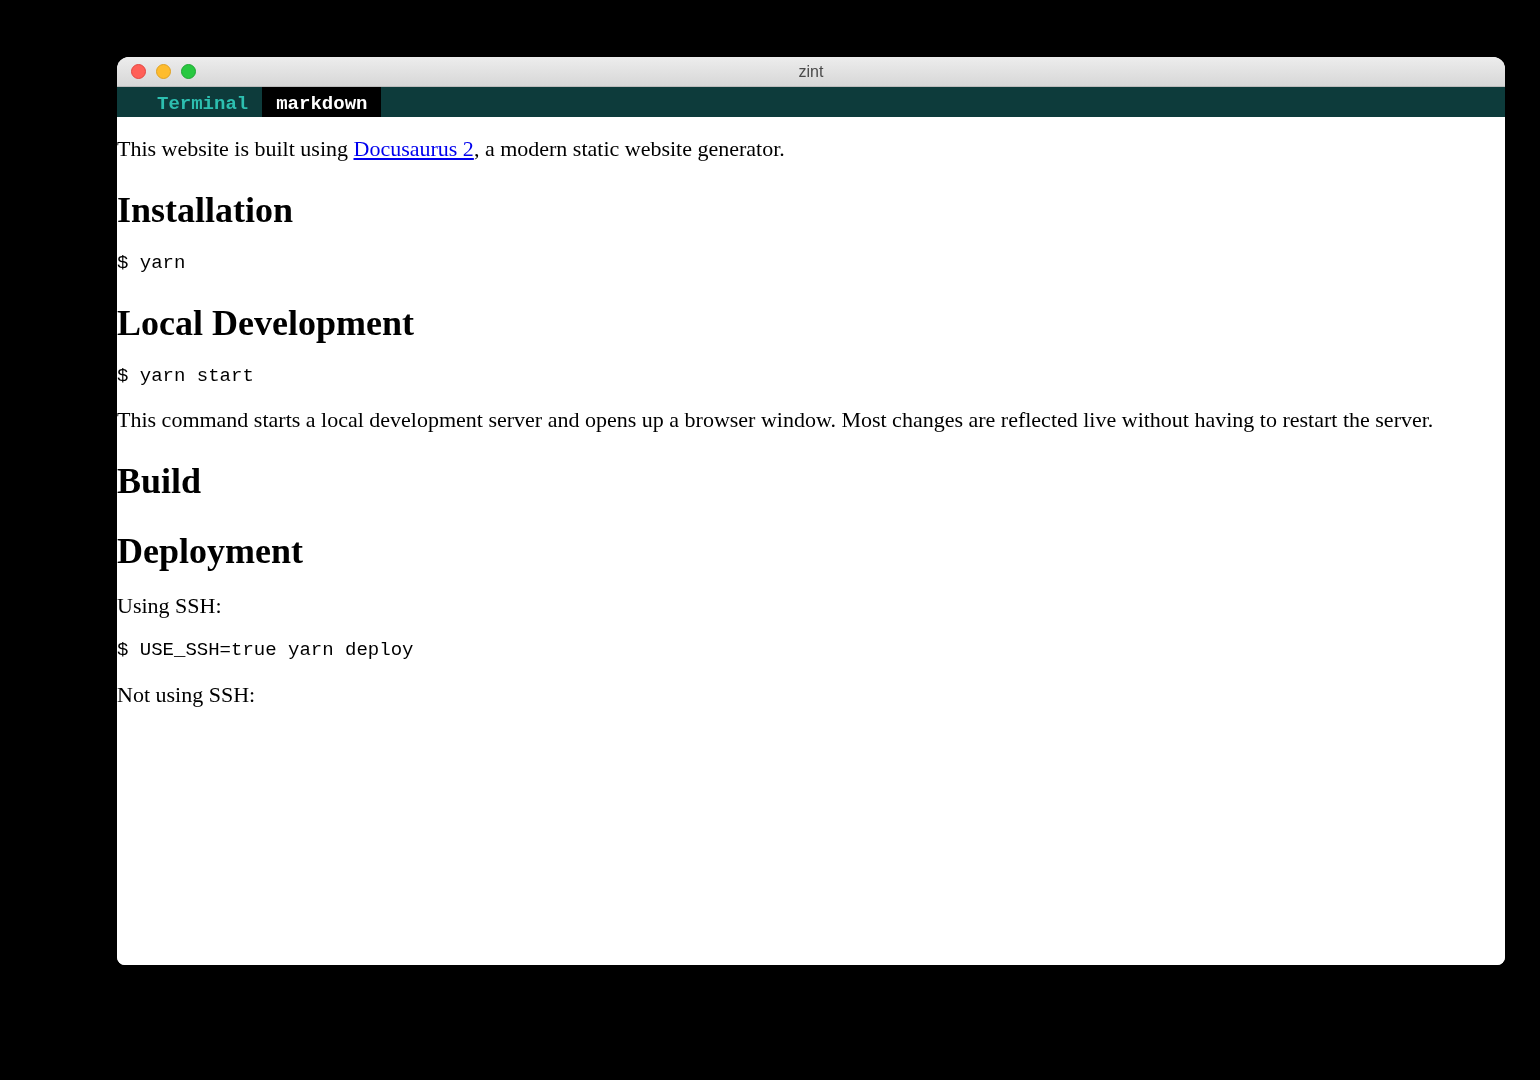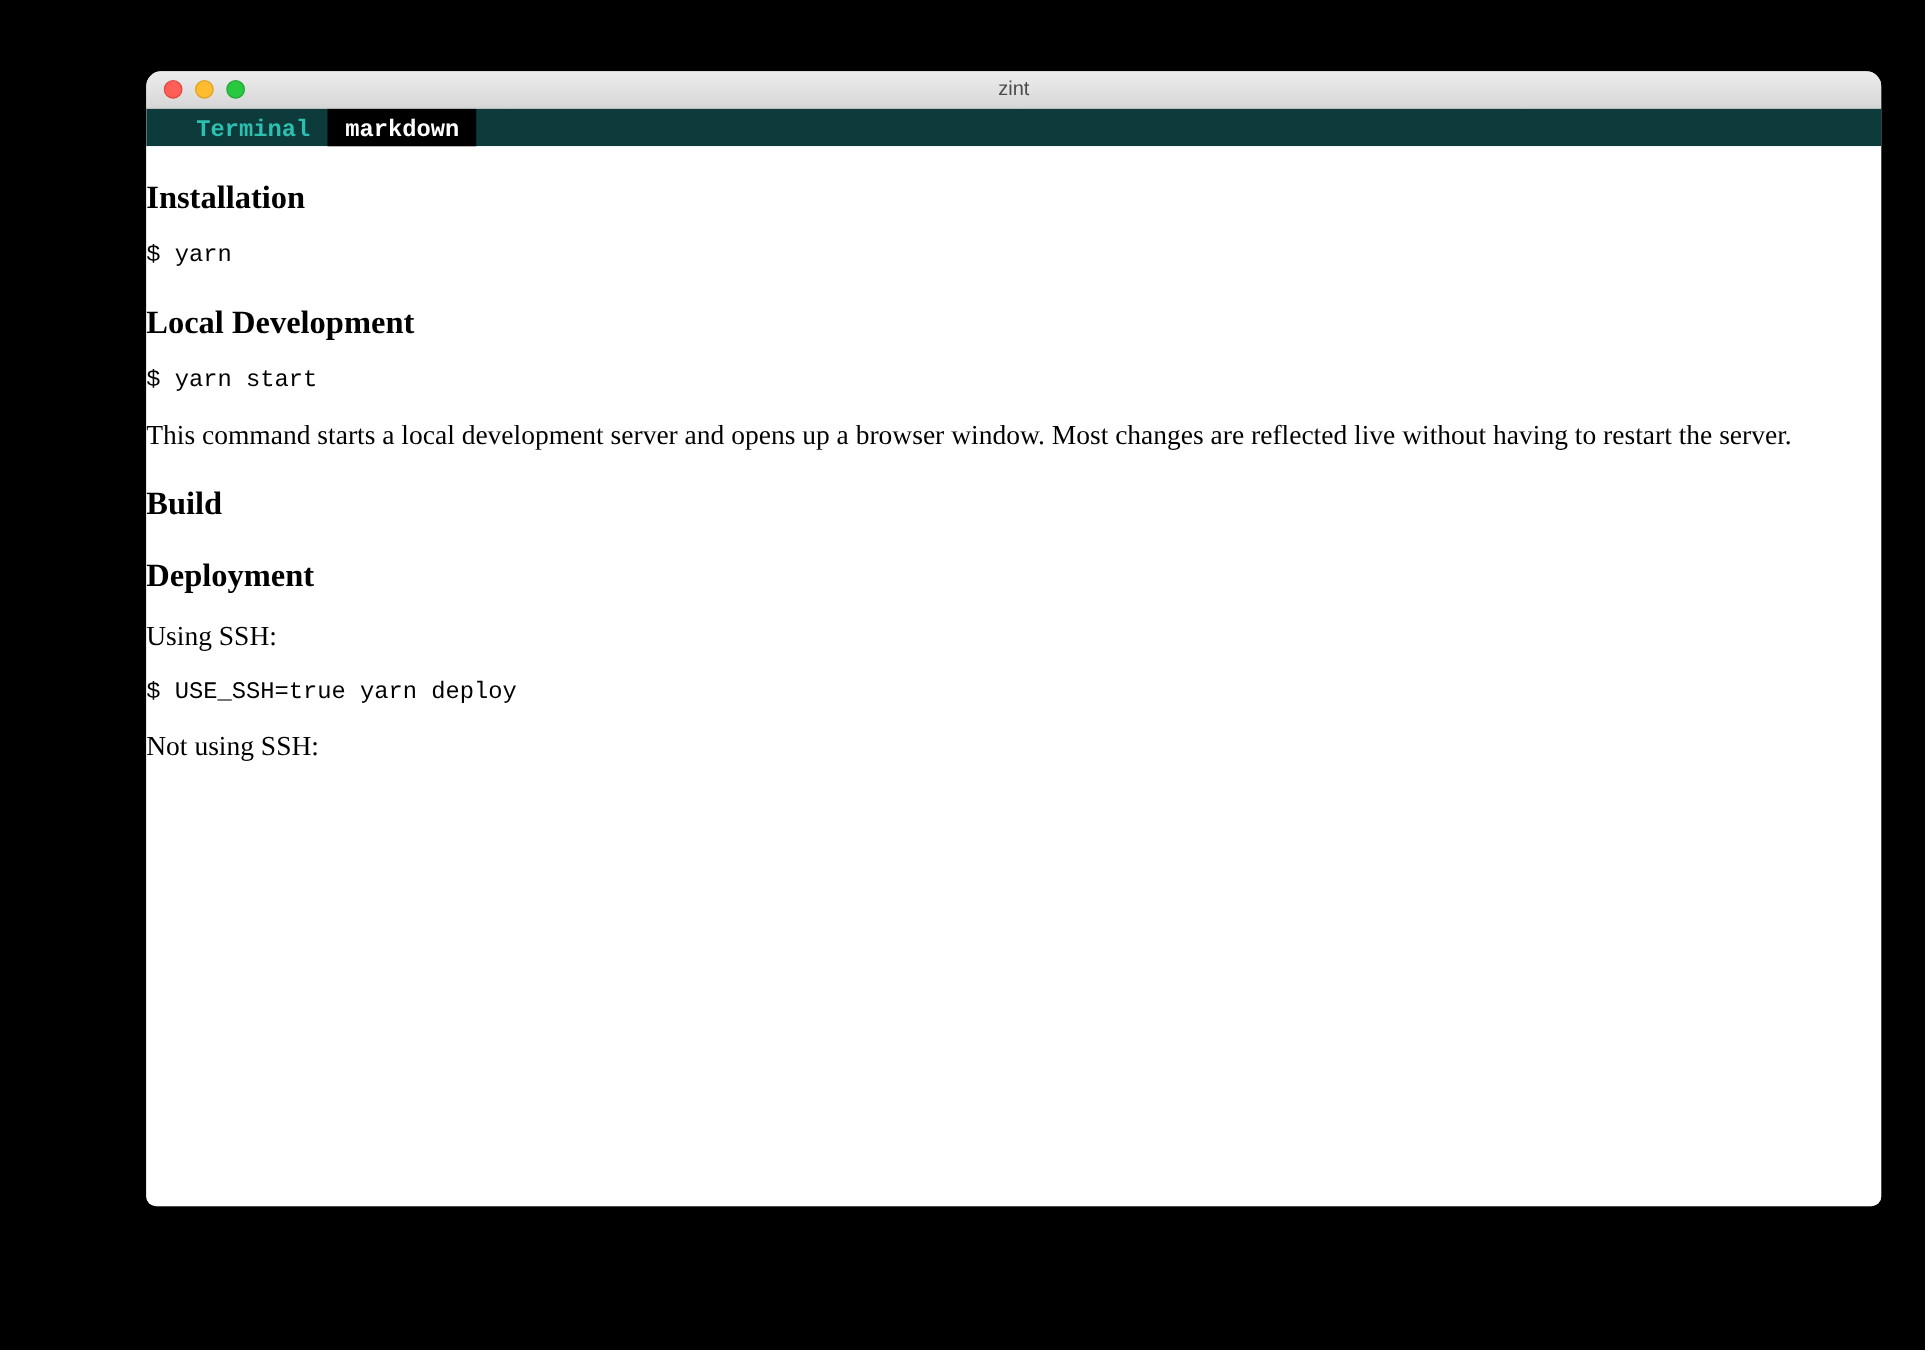--- a/index.html
+++ b/index.html
@@ -55,21 +55,21 @@
     color: #000;
     font-size: 22px;
     line-height: 1.28;
   }
 
   .content h1 {
     font-size: 50px; font-weight: bold;
     margin: 30px 0 24px 0;
   }
   .content h3 {
-    font-size: 26px; font-weight: bold;
+    font-size: 36px; font-weight: bold;
     margin: 24px 0 18px 0;
   }
   .content p { margin: 18px 0; }
   .content pre {
     font-family: "Courier New", Courier, monospace;
     font-size: 19px; margin: 16px 0;
   }
   .content code.inline {
     font-family: "Courier New", Courier, monospace;
     font-size: 19px;
@@ -91,20 +91,23 @@
       <div class="title">zint</div>
     </div>
 
     <div class="tabbar">
       <div class="tab inactive">Terminal</div>
       <div class="tab active">markdown</div>
     </div>
 
     <div class="content">
 
+      <p>
+        <span>This website is built using </span><a href="#">Docusaurus 2</a><span>, a modern static website generator.</span>
+      </p>
 
       <h3>Installation</h3>
       <pre>$ yarn</pre>
 
       <h3>Local Development</h3>
       <pre>$ yarn start</pre>
       <p>This command starts a local development server and opens up a browser window. Most changes are reflected live without having to restart the server.</p>
 
       <h3>Build</h3>
 

